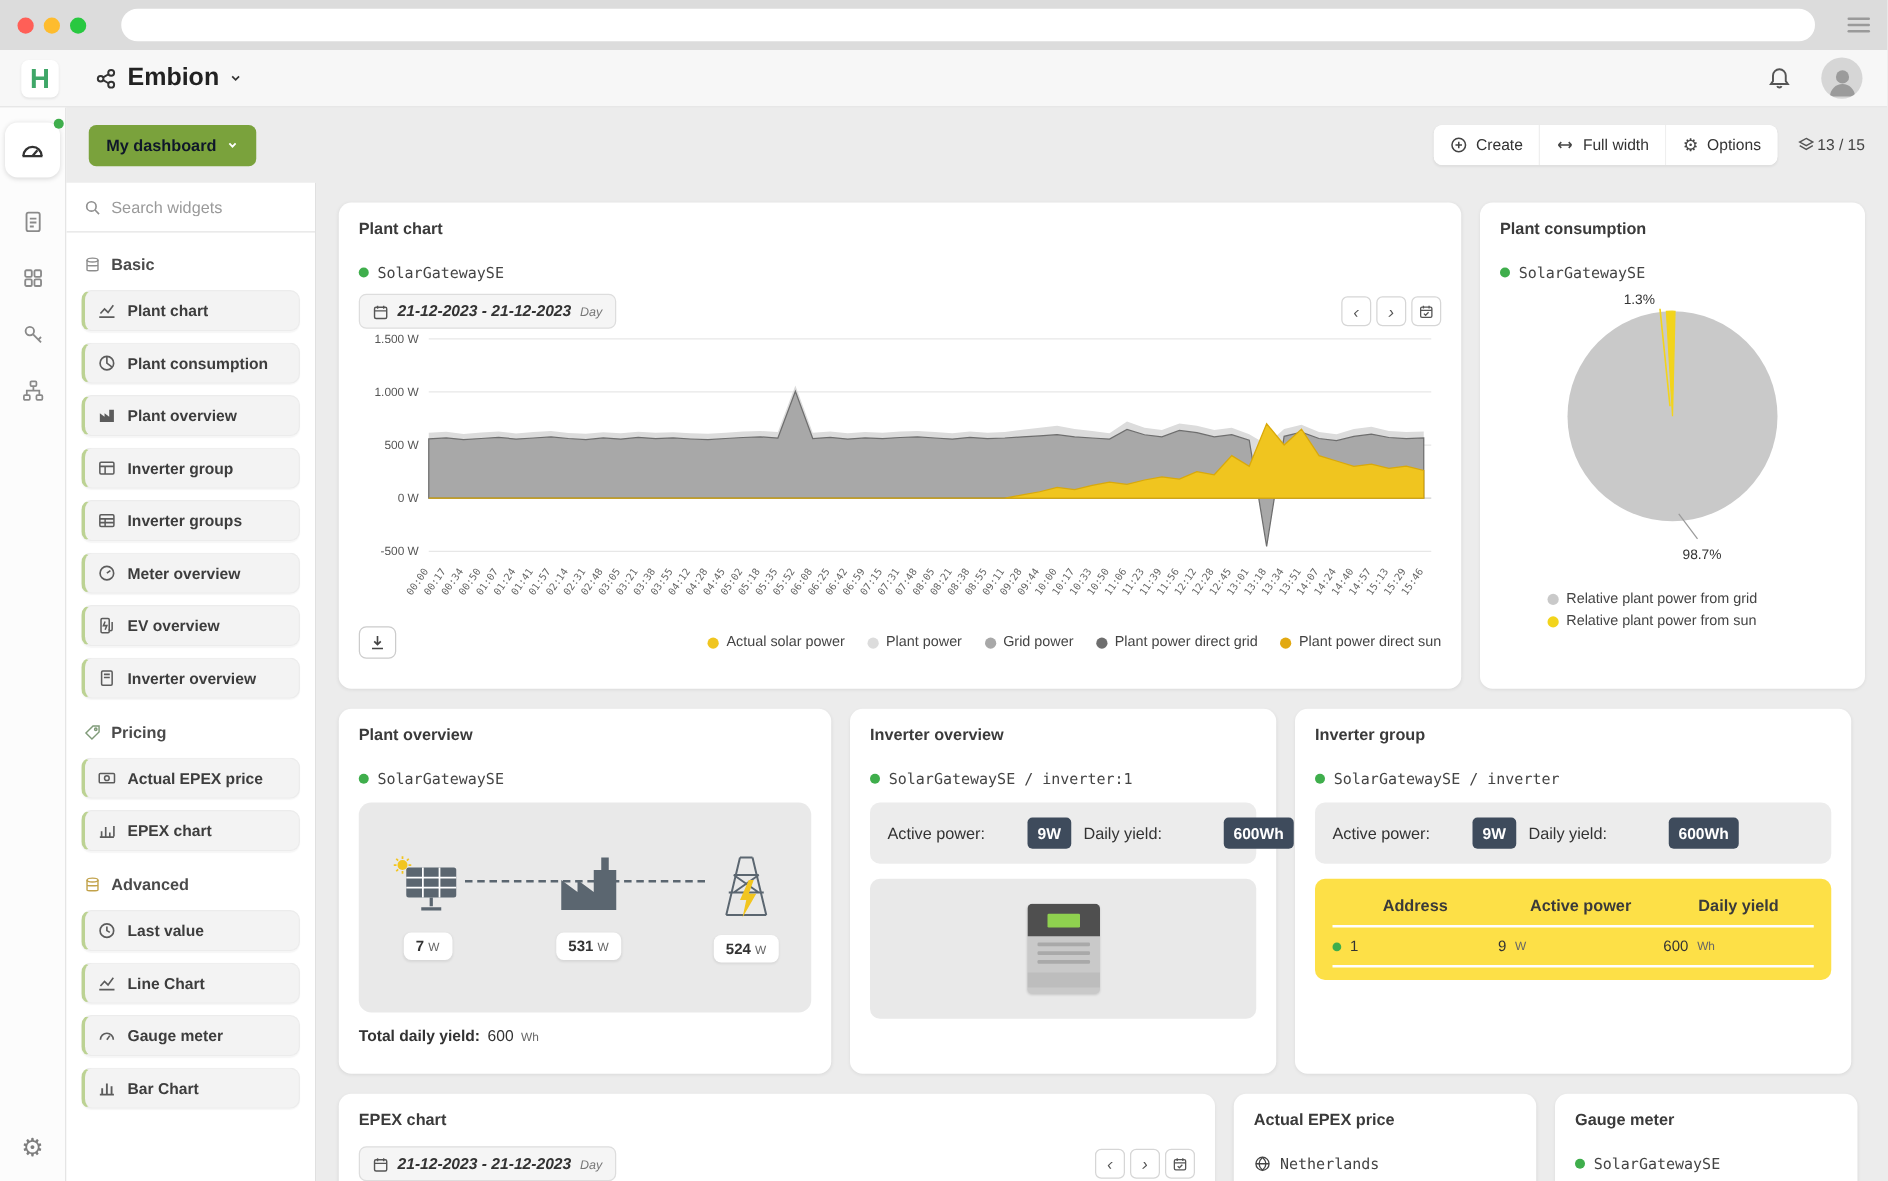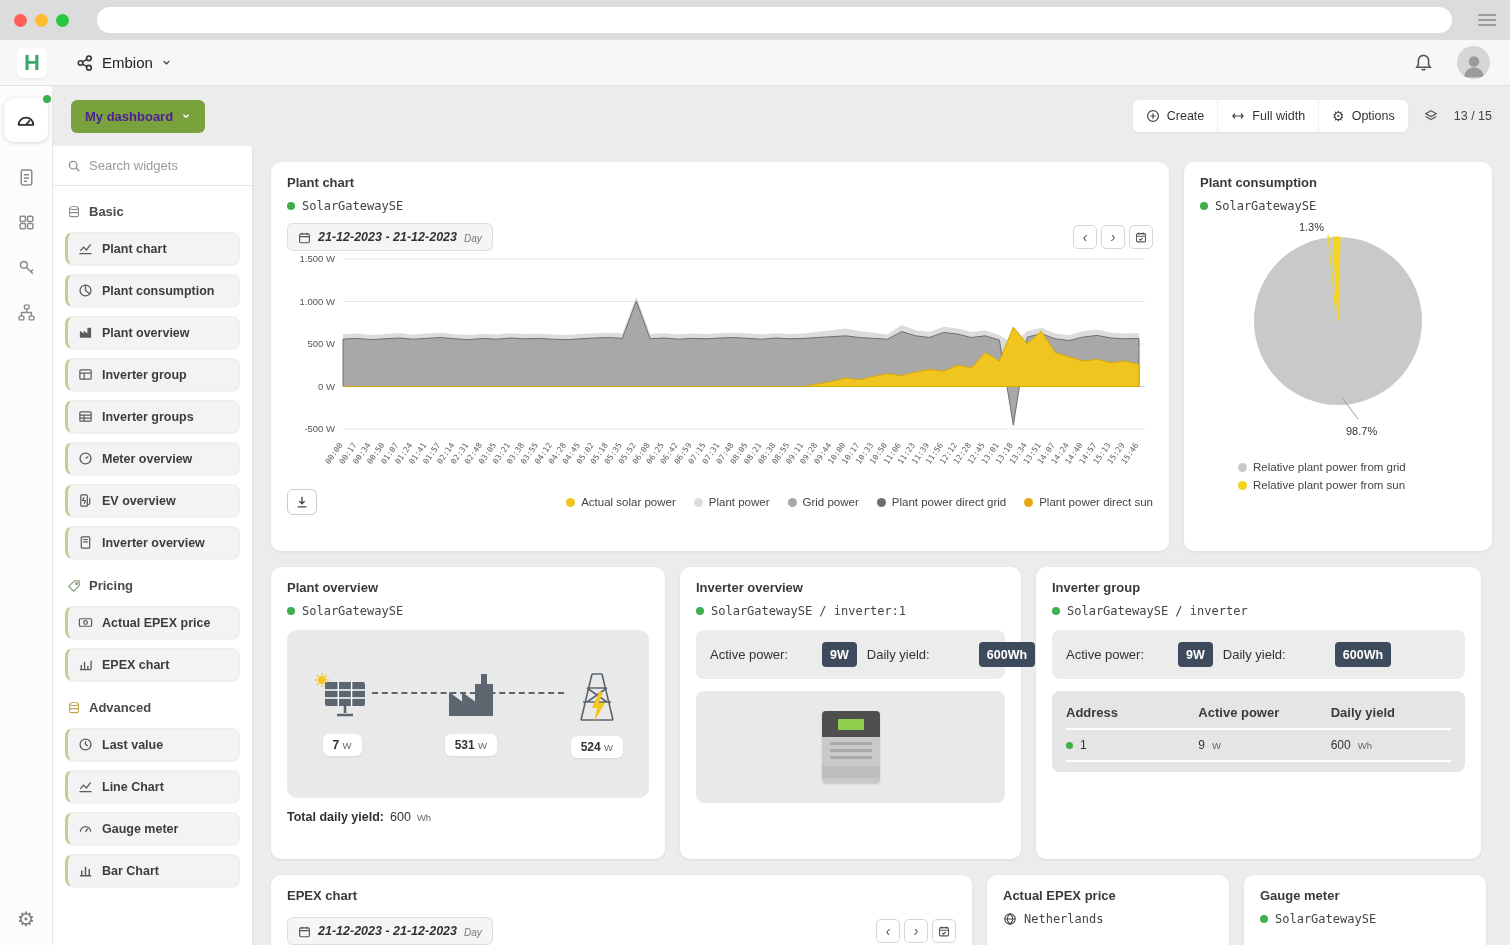--- a/index.html
+++ b/index.html
@@ -11,62 +11,62 @@
   .browser-bar { height:40px; background:#dcdcdc; display:flex; align-items:center; padding:0 14px; gap:8px; }
   .tl { width:13px; height:13px; border-radius:50%; display:inline-block; }
   .url-bar { flex:1; height:26px; background:#fff; border-radius:14px; margin:0 18px 0 20px; }
   .menu-icon { width:18px; display:flex; flex-direction:column; gap:3px; cursor:pointer; }
   .menu-icon i { height:2px; background:#9a9a9a; border-radius:1px; }
 
   
   .topbar { height:46px; background:#f7f7f7; border-bottom:1px solid #e2e2e2; display:flex; align-items:center; }
   .logo-cell { width:64px; display:flex; justify-content:center; }
   .logo { width:30px; height:30px; border-radius:6px; background:#fff; color:#3fa768; font-weight:bold; font-size:22px; display:flex; align-items:center; justify-content:center; box-shadow:0 1px 2px rgba(0,0,0,.08); }
-  .brand { display:flex; align-items:center; gap:8px; margin-left:12px; font-weight:normal; font-size:15px; color:#222; cursor:pointer; }
+  .brand { display:flex; align-items:center; gap:8px; margin-left:12px; font-weight:bold; font-size:20px; color:#222; cursor:pointer; }
   .topbar-right { margin-left:auto; margin-right:20px; display:flex; align-items:center; gap:24px; }
   .avatar { width:33px; height:33px; border-radius:50%; background:#d6d6d6; display:flex; align-items:flex-end; justify-content:center; overflow:hidden; }
 
   .app-row { display:flex; height:859px; }
 
   
   .rail { width:64px; background:#fcfcfc; border-right:1px solid #e5e5e5; display:flex; flex-direction:column; align-items:center; padding:12px 0 14px; gap:26px; }
   .rail-item { color:#8a8a8a; cursor:pointer; }
   .rail-active { width:44px; height:44px; background:#fff; border-radius:10px; box-shadow:0 1px 4px rgba(0,0,0,.15); display:flex; align-items:center; justify-content:center; position:relative; color:#333; }
   .rail-active .dot-badge { position:absolute; top:-3px; right:-3px; width:8px; height:8px; border-radius:50%; background:#3fae4c; }
   .rail-gear { margin-top:auto; color:#7d7d7d; font-size:20px; cursor:pointer; }
 
   .app-col { flex:1; display:flex; flex-direction:column; }
 
   
   .content-header { height:60px; display:flex; align-items:center; padding:0 18px; }
-  .dash-btn { background:#7aa23c; color:#4c1d95; font-weight:bold; font-size:13px; border:none; border-radius:6px; padding:9px 14px; display:flex; align-items:center; gap:8px; cursor:pointer; font-family:inherit; }
+  .dash-btn { background:#7aa23c; color:#0f172a; font-weight:bold; font-size:13px; border:none; border-radius:6px; padding:9px 14px; display:flex; align-items:center; gap:8px; cursor:pointer; font-family:inherit; }
   .actions { margin-left:auto; display:flex; align-items:center; }
   .act-group { display:flex; background:#fff; border-radius:7px; box-shadow:0 1px 2px rgba(0,0,0,.06); overflow:hidden; }
   .act-btn { display:flex; align-items:center; gap:7px; padding:8px 13px; font-size:12.5px; color:#333; background:#fff; border:none; border-right:1px solid #efefef; cursor:pointer; font-family:inherit; }
   .act-btn:last-child { border-right:none; }
-  .counter { display:flex; align-items:center; gap:16px; margin-left:16px; color:#444; font-size:12.5px; }
+  .counter { display:flex; align-items:center; gap:2px; margin-left:16px; color:#444; font-size:12.5px; }
 
   .workspace { flex:1; display:flex; overflow:hidden; }
 
   
   .widget-sidebar { width:200px; background:#fff; border-right:1px solid #e0e0e0; overflow:hidden; }
   .search-row { height:40px; border-bottom:1px solid #e4e4e4; display:flex; align-items:center; gap:8px; padding:0 14px; color:#8f8f8f; }
   .search-row input { border:none; outline:none; font-size:13px; width:130px; font-family:inherit; color:#444; background:transparent; }
   .search-row input::placeholder { color:#9a9a9a; }
   .sections { padding:8px 12px; }
   .sec-head { display:flex; align-items:center; gap:8px; color:#4a4a4a; font-size:13px; font-weight:bold; padding:10px 2px 4px; }
   .witem { height:33px; margin:9px 0; background:#f3f3f3; border:1px solid #ececec; border-left:3px solid #bcd293; border-radius:8px; display:flex; align-items:center; gap:9px; padding:0 10px; font-size:12.5px; font-weight:bold; color:#3d3d3d; cursor:pointer; box-shadow:0 1px 1px rgba(0,0,0,.04); }
   .wicon { color:#5c5c5c; display:flex; }
 
   
   .main { flex:1; background:#ececec; padding:16px 18px; overflow:hidden; display:flex; flex-direction:column; gap:16px; }
   .mrow { display:flex; gap:15px; }
   .card { background:#fff; border-radius:10px; box-shadow:0 1px 3px rgba(0,0,0,.07); padding:13px 16px; position:relative; }
   .card-title { font-size:13px; font-weight:bold; color:#3a3a3a; }
-  .status-line { display:flex; align-items:center; gap:7px; margin-top:9px; }
+  .status-line { display:flex; align-items:center; gap:7px; margin-top:21px; }
   .sdot { width:8px; height:8px; border-radius:50%; background:#3fae4c; flex:0 0 auto; }
   .src { font-family:"DejaVu Sans Mono", monospace; font-size:12px; color:#444; }
 
   .chart-controls { display:flex; align-items:center; margin-top:10px;font-style:italic; }
   .date-chip { display:inline-flex; align-items:center; gap:7px; background:#f5f5f5; border:1px solid #ddd; border-radius:6px; padding:6px 10px; font-size:12.5px; font-weight:bold; color:#333; cursor:pointer; }
   .date-chip .period { font-size:10px; font-weight:normal; color:#777; align-self:flex-end; }
   .nav-group { margin-left:auto; display:flex; gap:4px; }
   .nav-btn { width:24px; height:24px; background:#fff; border:1px solid #d6d6d6; border-radius:5px; display:flex; align-items:center; justify-content:center; font-size:14px; color:#555; cursor:pointer; }
 
   .chart-footer { display:flex; align-items:center; margin-top:2px; }
@@ -95,21 +95,21 @@
   .stat-box { flex:1; height:25px; background:#3e4b5c; border-radius:4px; color:#fff; display:flex; align-items:center; justify-content:space-between; padding:0 8px; font-size:12.5px; font-weight:bold; }
   .device-panel { background:#e9e9e9; border-radius:8px; height:112px; margin-top:12px; display:flex; align-items:center; justify-content:center; }
   .device { width:58px; height:72px; background:#c9c9c9; border-radius:4px; overflow:hidden; box-shadow:0 1px 2px rgba(0,0,0,.15); }
   .device-top { height:26px; background:#4f4f4f; display:flex; align-items:center; justify-content:center; }
   .device-screen { width:26px; height:11px; background:#8fd14f; border-radius:1px; }
   .device-lines { padding:5px 8px; display:flex; flex-direction:column; gap:4px; }
   .device-lines i { height:3px; background:#a9a9a9; border-radius:1px; }
   .device-base { height:12px; background:#bdbdbd; margin-top:2px; }
 
   
-  .ig-table { background:#e5e5e5; border-radius:8px; margin-top:12px; padding:8px 14px 10px; }
+  .ig-table { background:#fde047; border-radius:8px; margin-top:12px; padding:8px 14px 10px;text-align:center; }
   .ig-head, .ig-row { display:grid; grid-template-columns:1.1fr 1.1fr 1fr; align-items:center; }
   .ig-head { font-weight:bold; font-size:13px; color:#3a3a3a; padding:6px 0 8px; border-bottom:2px solid #fff; }
   .ig-row { padding:8px 0; border-bottom:2px solid #fff; font-size:12px; color:#333; }
   .ig-cell { display:flex; align-items:center; gap:7px; }
   .ig-cell .unit { font-size:9.5px; color:#666; }
 </style>
 </head>
 <body>
 
 <div class="browser-bar">

